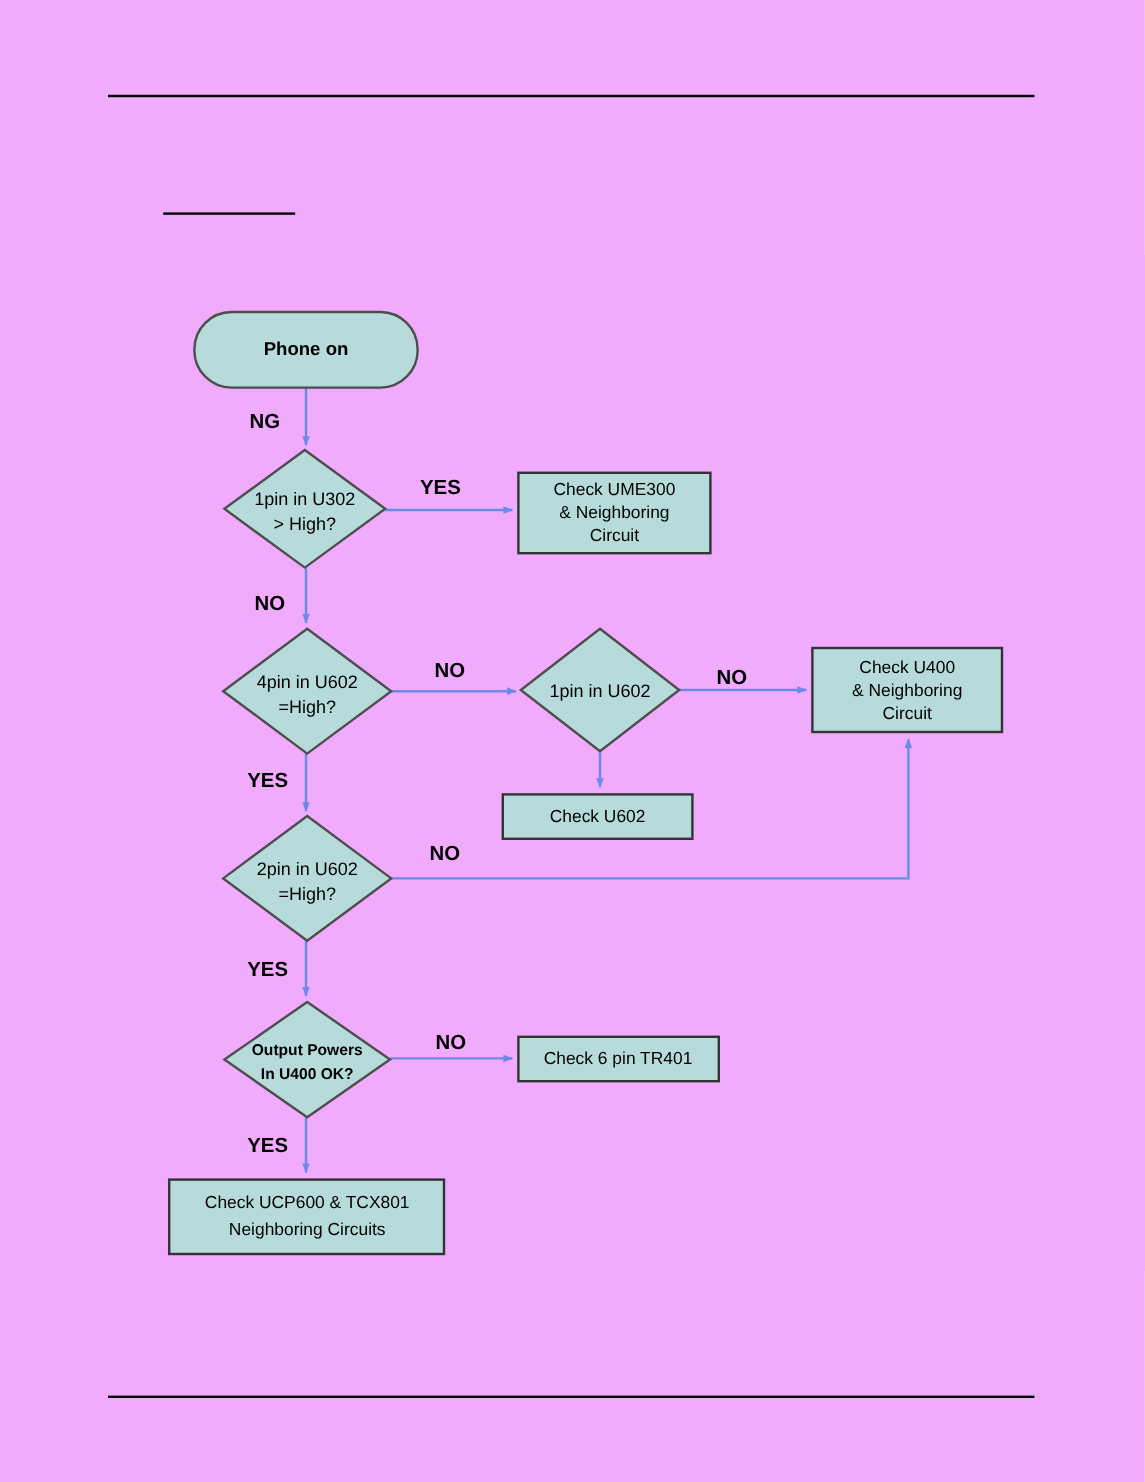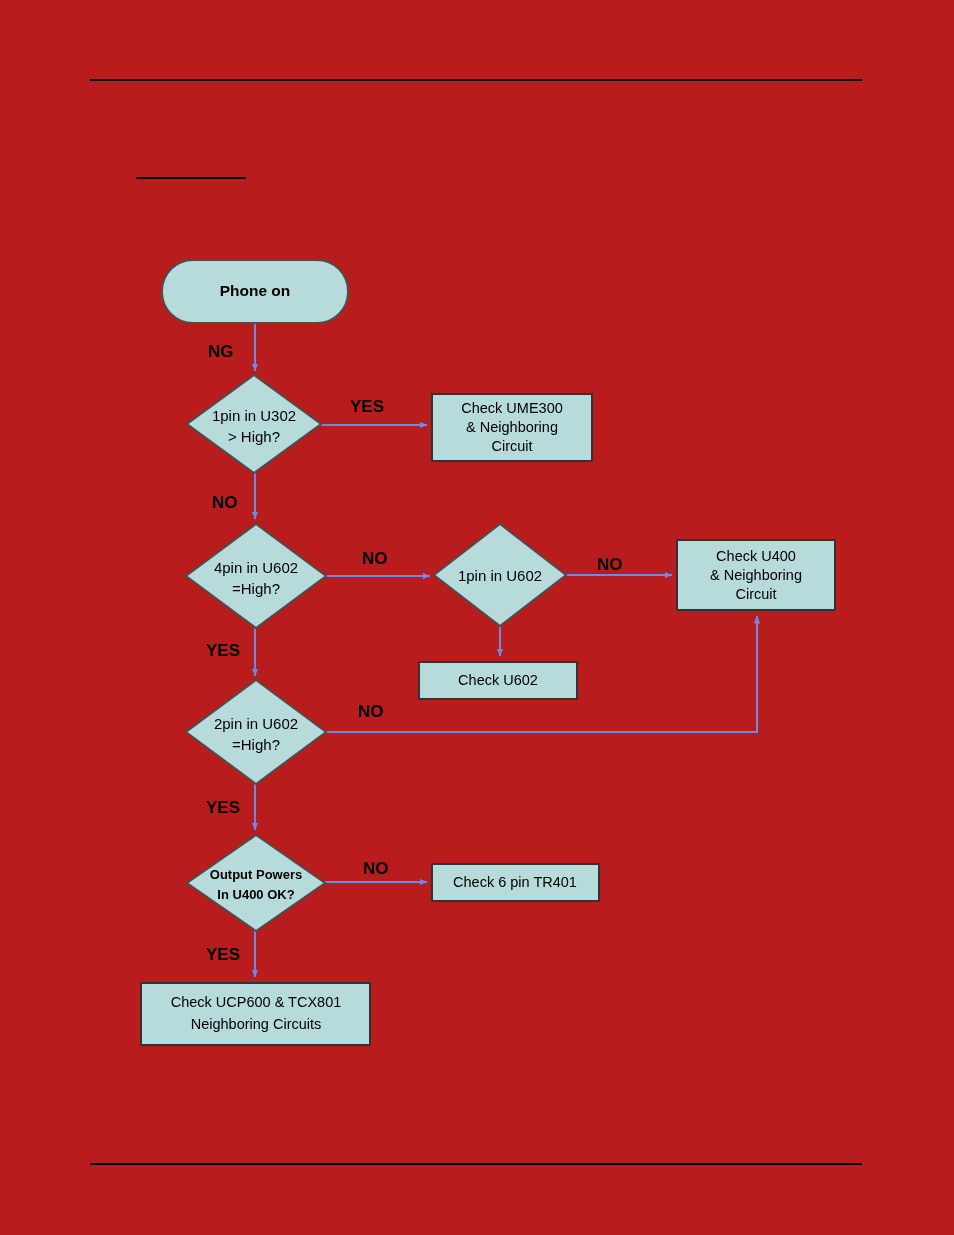--- a/index.html
+++ b/index.html
@@ -12,21 +12,21 @@
     height: 1235px;
     position: relative;
     font-family: "Liberation Sans", sans-serif;
     overflow: hidden;
   }
   #page {
     position: absolute;
     left: 0; top: 0;
     width: 954px;
     height: 1235px;
-    background: #b91c1c;
+    background: #f0abfc;
   }
   .rule {
     position: absolute;
     background: #000000;
   }
   #header-rule {
     left: 90px;
     top: 79px;
     width: 772px;
     height: 2px;

